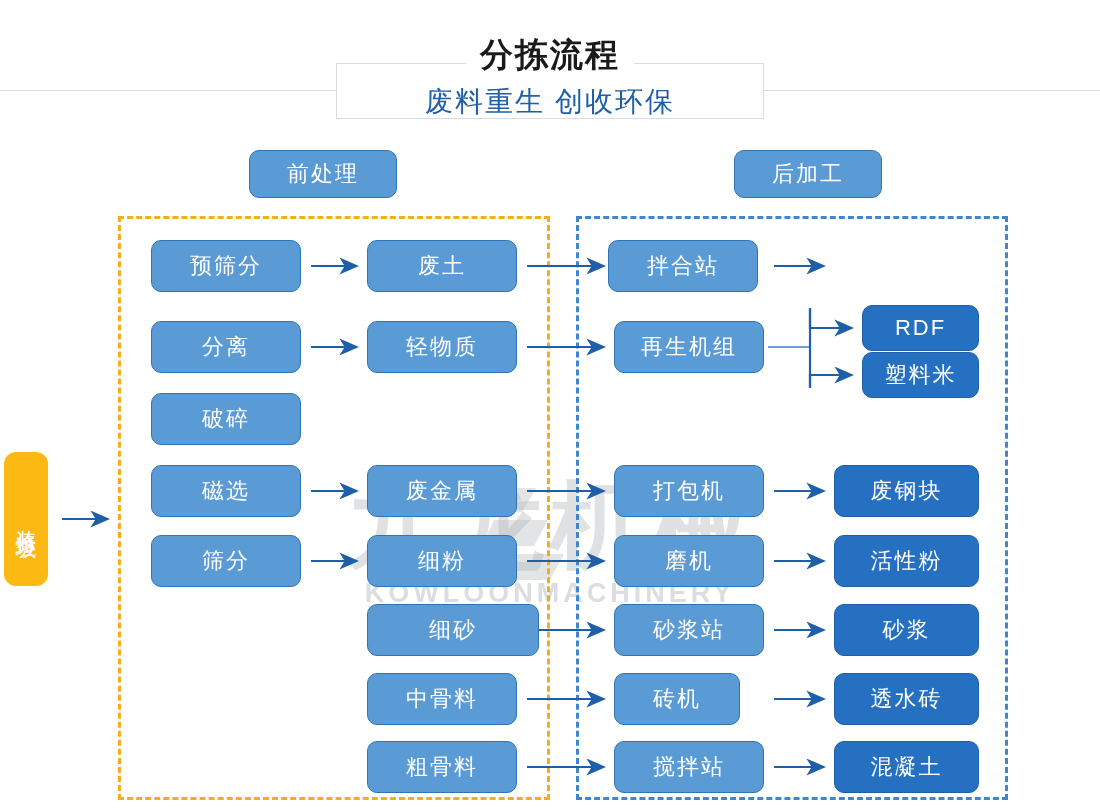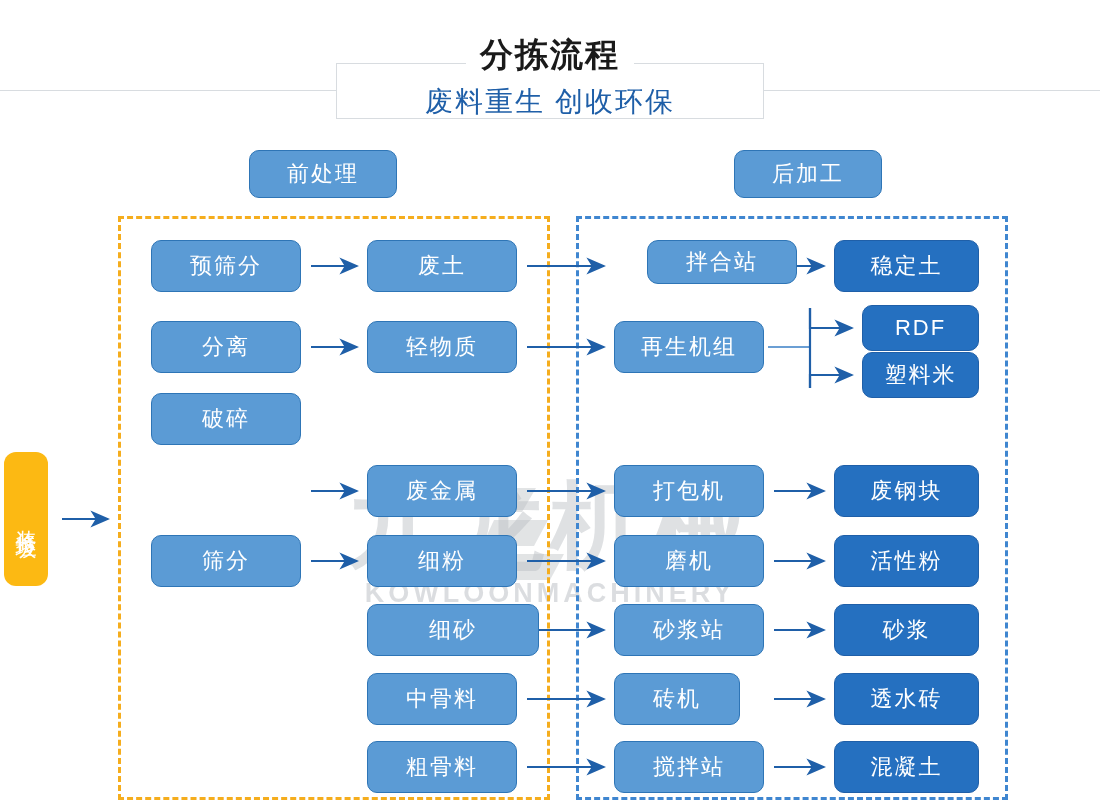--- a/index.html
+++ b/index.html
@@ -113,39 +113,39 @@
   <div class="zone" id="zone-post"></div>
 
   <div class="zone-label" id="label-pre">前处理</div>
   <div class="zone-label" id="label-post">后加工</div>
 
   <div class="node input" style="left:4px;top:452px;width:44px;height:134px;">装修垃圾</div>
 
   <div class="node light" style="left:151px;top:240px;width:150px;height:52px;">预筛分</div>
   <div class="node light" style="left:151px;top:321px;width:150px;height:52px;">分离</div>
   <div class="node light" style="left:151px;top:393px;width:150px;height:52px;">破碎</div>
+  <div class="node light" style="left:151px;top:465px;width:150px;height:52px;">磁选</div>
   <div class="node light" style="left:151px;top:535px;width:150px;height:52px;">筛分</div>
 
   <div class="node light" style="left:367px;top:240px;width:150px;height:52px;">废土</div>
   <div class="node light" style="left:367px;top:321px;width:150px;height:52px;">轻物质</div>
   <div class="node light" style="left:367px;top:465px;width:150px;height:52px;">废金属</div>
   <div class="node light" style="left:367px;top:535px;width:150px;height:52px;">细粉</div>
   <div class="node light" style="left:367px;top:604px;width:172px;height:52px;">细砂</div>
   <div class="node light" style="left:367px;top:673px;width:150px;height:52px;">中骨料</div>
   <div class="node light" style="left:367px;top:741px;width:150px;height:52px;">粗骨料</div>
 
-  <div class="node light" style="left:647px;top:240px;width:150px;height:44px;border-radius:11px;">拌合站</div>
+  <div class="node light" style="left:608px;top:240px;width:150px;height:52px;">拌合站</div>
   <div class="node light" style="left:614px;top:321px;width:150px;height:52px;">再生机组</div>
   <div class="node light" style="left:614px;top:465px;width:150px;height:52px;">打包机</div>
   <div class="node light" style="left:614px;top:535px;width:150px;height:52px;">磨机</div>
   <div class="node light" style="left:614px;top:604px;width:150px;height:52px;">砂浆站</div>
   <div class="node light" style="left:614px;top:673px;width:126px;height:52px;">砖机</div>
   <div class="node light" style="left:614px;top:741px;width:150px;height:52px;">搅拌站</div>
 
-  <div class="node dark" style="left:834px;top:240px;width:145px;height:52px;">稳定土</div>
   <div class="node dark" style="left:862px;top:352px;width:117px;height:46px;">塑料米</div>
   <div class="node dark" style="left:862px;top:305px;width:117px;height:46px;">RDF</div>
   <div class="node dark" style="left:834px;top:465px;width:145px;height:52px;">废钢块</div>
   <div class="node dark" style="left:834px;top:535px;width:145px;height:52px;">活性粉</div>
   <div class="node dark" style="left:834px;top:604px;width:145px;height:52px;">砂浆</div>
   <div class="node dark" style="left:834px;top:673px;width:145px;height:52px;">透水砖</div>
   <div class="node dark" style="left:834px;top:741px;width:145px;height:52px;">混凝土</div>
 
   <svg id="wires" viewBox="0 0 1100 812">
     <defs>

